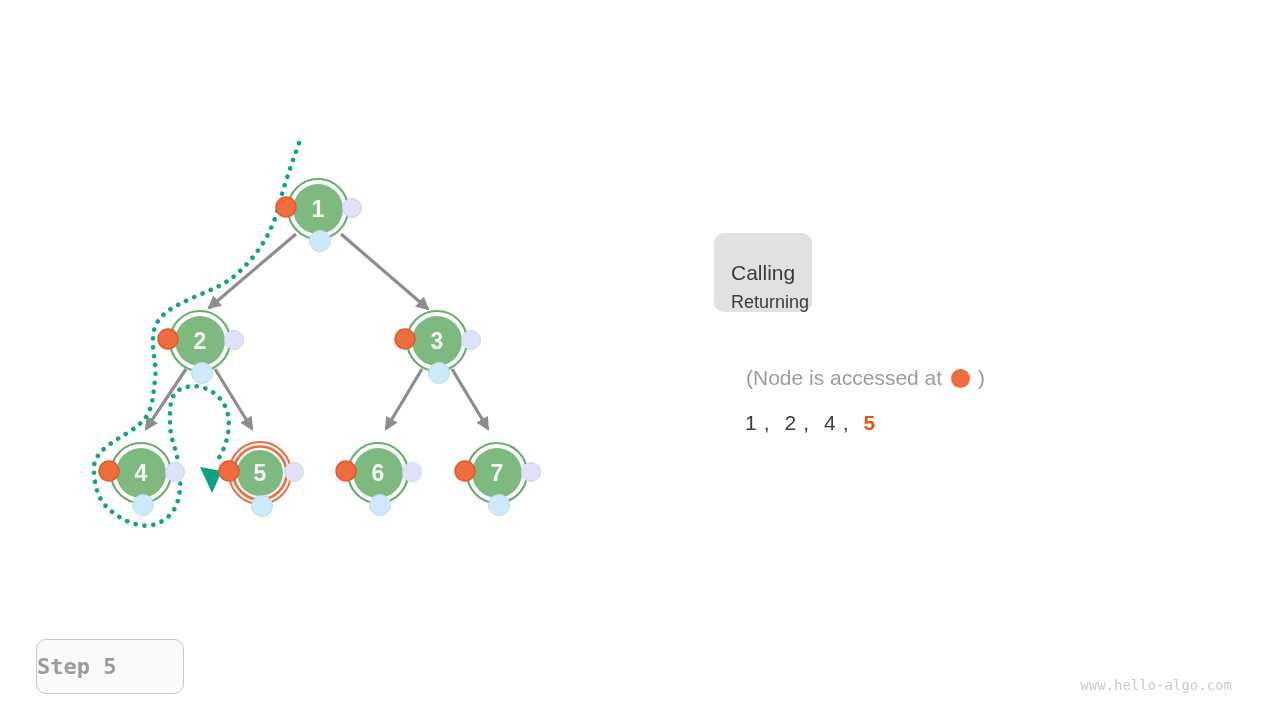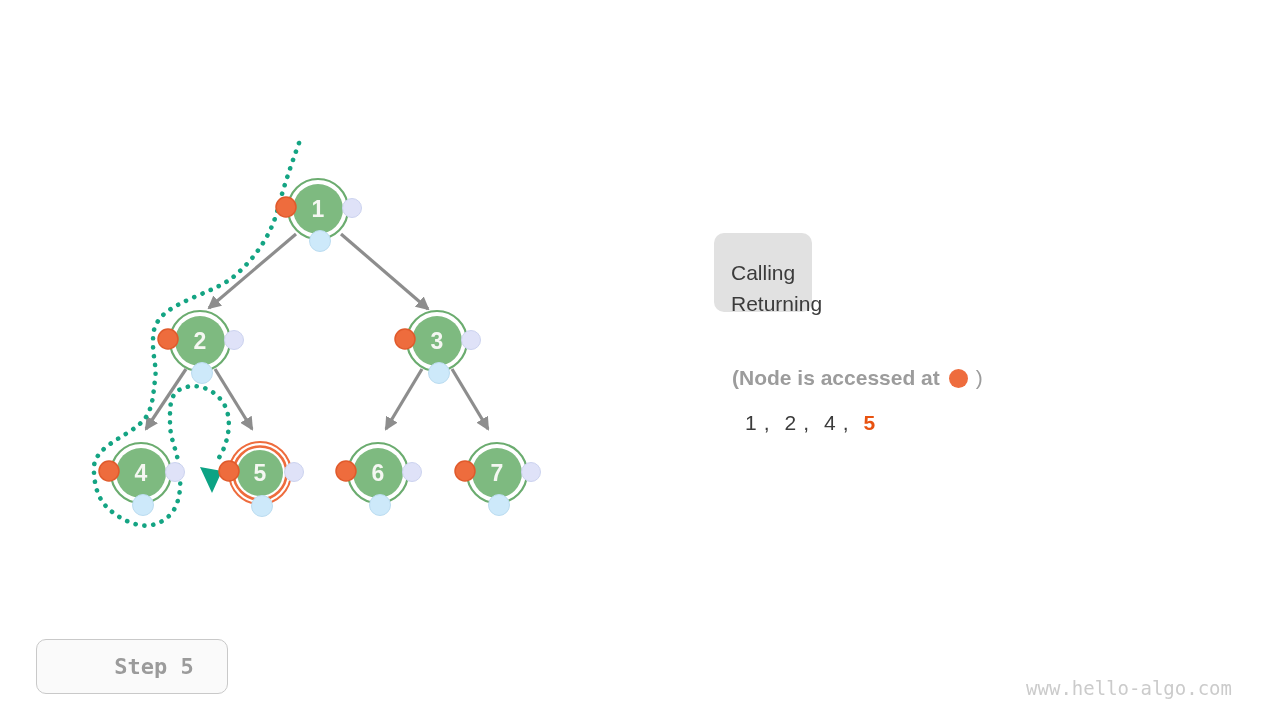--- a/index.html
+++ b/index.html
@@ -28,55 +28,55 @@
     stroke-linecap:round;stroke-dasharray:0.1 8.8;}
   .call-pointer{fill:var(--teal-dark);}
 
   
   .chip{
     position:absolute;left:714px;top:233px;height:47px;
     display:flex;align-items:center;padding:16px 17px;
     background:var(--chip-bg);border-radius:10px;
     font-size:21px;
   }
-  .returning{position:absolute;left:731px;top:292px;font-size:21px;}
+  .returning{position:absolute;left:731px;top:292px;font-size:18px;}
 
   .trav-title-row{
     position:absolute;left:732px;top:366px;
     display:flex;align-items:center;font-size:21px;white-space:pre;
   }
   .trav-title{font-weight:bold;}
-  .trav-note{color:var(--text-gray);font-weight:bold;}
+  .trav-note{color:var(--text-gray);margin-left:14px;}
   .trav-dot{width:19px;height:19px;border-radius:50%;
     background:var(--orange);display:inline-block;margin:0 8px 0 9px;}
   .trav-note-close{color:var(--text-gray);}
 
   .sequence{
     position:absolute;left:745px;top:411px;
     font-size:21px;display:flex;align-items:baseline;
   }
   .seq-num{margin-right:7px;}
   .seq-comma{margin-right:15px;}
   .seq-hi{color:var(--orange-deep);font-weight:bold;}
 
   
   .step-box{
     position:absolute;left:36px;top:639px;width:146px;height:53px;
     border:1.5px solid var(--step-border);border-radius:10px;
     background:var(--step-bg);
-    display:flex;align-items:center;justify-content:center;
+    display:flex;align-items:center;justify-content:flex-start;
     font-family:"DejaVu Sans Mono", monospace;
-    font-size:22px;font-weight:bold;color:var(--step-text);padding-left:44px;
+    font-size:22px;font-weight:bold;color:var(--step-text);
   }
 
   
   .watermark{
     position:absolute;right:48px;top:677px;
     font-family:"DejaVu Sans Mono", monospace;
-    font-size:19px;color:var(--watermark);
+    font-size:14px;color:var(--watermark);
   }
 </style>
 </head>
 <body>
 
 <div class="canvas">
 
   <svg class="tree" width="640" height="600" viewBox="0 0 640 600">
     <defs>
       <marker id="arrow" viewBox="0 0 10 10" refX="8.5" refY="5" markerWidth="4.2" markerHeight="4.2" orient="auto-start-reverse">

